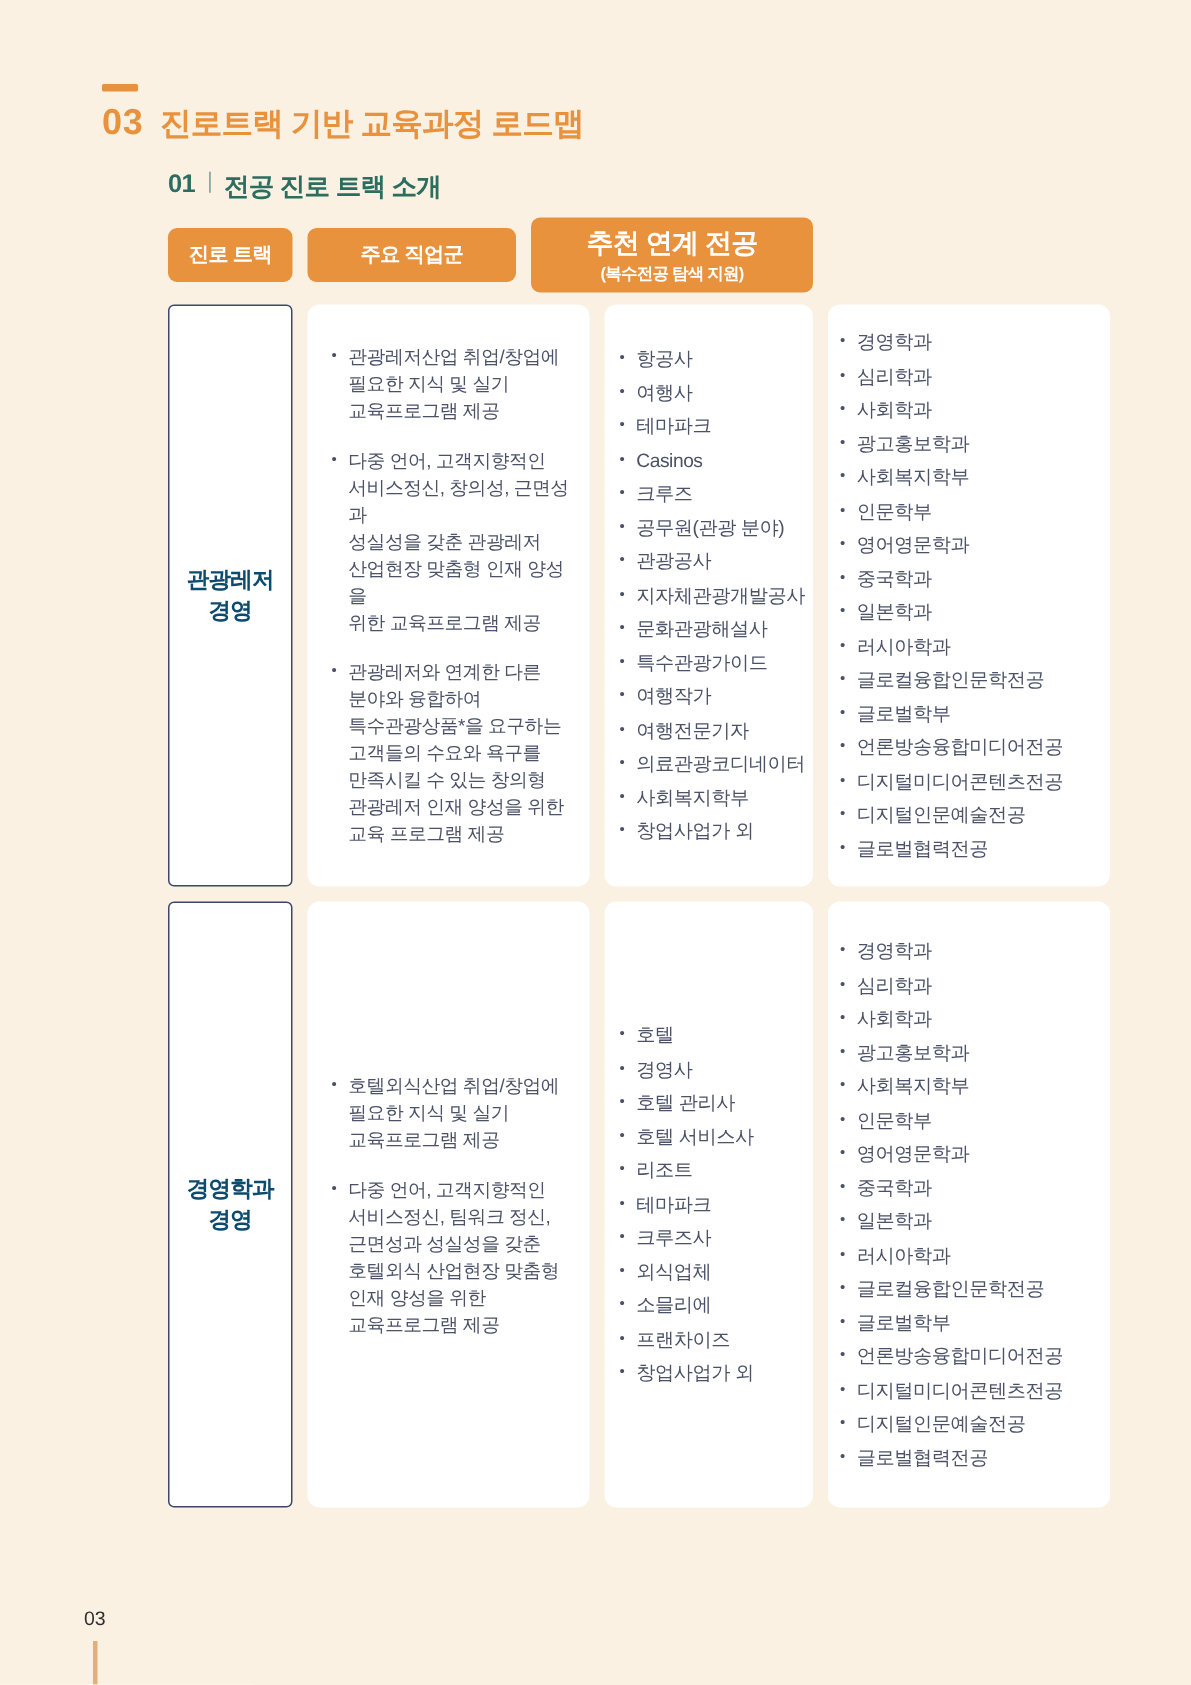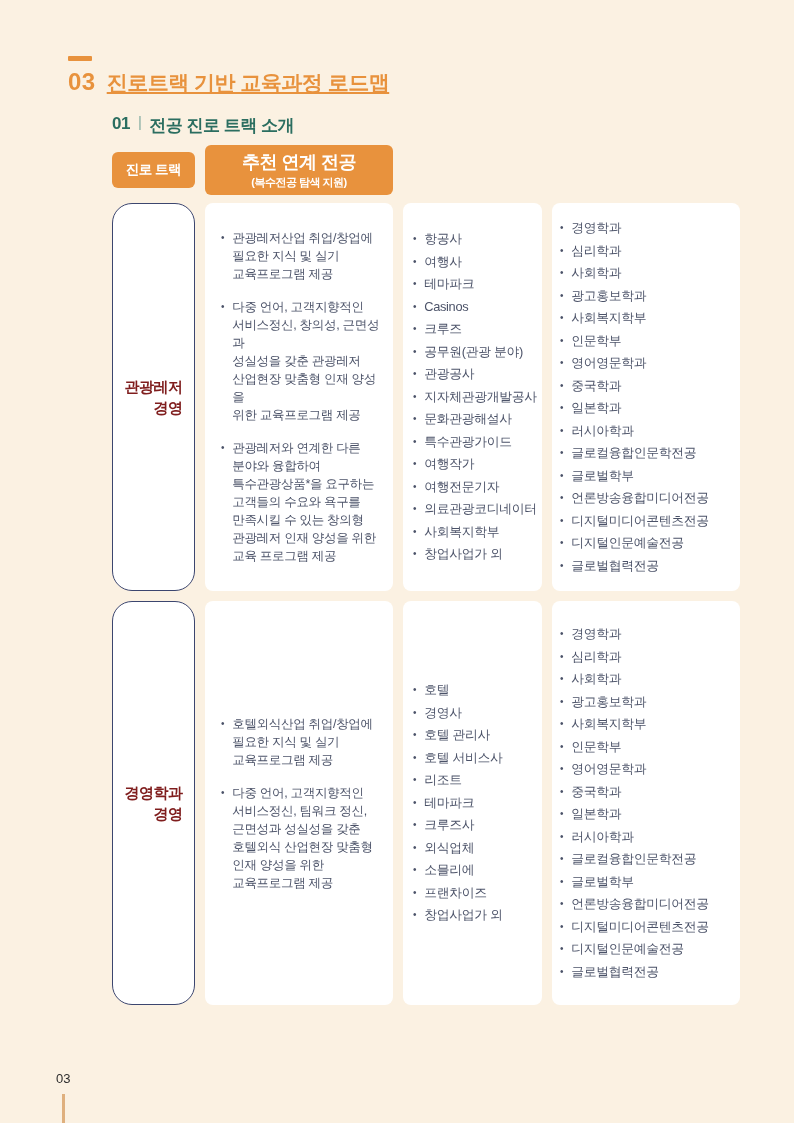--- a/index.html
+++ b/index.html
@@ -7,21 +7,21 @@
   .page {
     position:relative; width:794px; height:1123px;
     background:#FBF1E2; overflow:hidden;
     font-family:"Liberation Sans", sans-serif;
   }
   
   .doc-header { position:absolute; left:68px; top:56px; }
   .header-bar { width:24px; height:5px; background:#E8923D; border-radius:1px; margin-bottom:7px; }
   .header-line { display:flex; align-items:baseline; gap:11px; color:#E8923D; }
   .sec-num { font-size:24px; font-weight:bold; letter-spacing:0.5px; }
-  .sec-title { font-size:21px; font-weight:bold; letter-spacing:-0.5px;text-decoration:underline; }
+  .sec-title { font-size:21px; font-weight:bold; letter-spacing:-0.5px; }
   .sub-line { display:flex; gap:8px; margin:17px 0 0 44px;
               color:#2B6E60; font-weight:bold; font-size:17px; letter-spacing:-0.5px; }
   .sub-div { color:#86ADA2; font-weight:normal; font-size:15px; position:relative; top:-1px; }
   
   .track-table { position:absolute; left:112px; top:145px; width:628px; }
   .thead { display:flex; gap:10px; align-items:center; margin-bottom:8px; }
   .th {
     background:#E8923D; color:#FFFFFF; font-weight:bold; text-align:center;
     border-radius:6px; padding:9px 2px; font-size:13.5px; letter-spacing:-0.5px;
   }
@@ -29,23 +29,23 @@
   .col-overview { width:188px; flex:0 0 188px; }
   .col-jobs   { width:139px; flex:0 0 139px; }
   .col-majors { width:188px; flex:0 0 188px; padding:5px 2px; }
   .th-line1 { font-size:18px; }
   .th-line2 { font-size:11px; margin-top:1px; }
   .trow { display:flex; gap:10px; margin-bottom:10px; }
   .cell { background:#FFFFFF; border-radius:8px; }
   .trow-0 .cell { height:388px; }
   .trow-1 .cell { height:404px; }
   .track-cell {
-    border:1.5px solid #3C466F; border-radius:20px;
-    display:flex; align-items:center; justify-content:center; text-align:right;
-    color:#7f1d1d; font-weight:bold; font-size:15px; line-height:1.4;
+    border:1.5px solid #3C466F; border-radius:4px;
+    display:flex; align-items:center; justify-content:center; text-align:center;
+    color:#0c4a6e; font-weight:bold; font-size:15px; line-height:1.4;
     white-space:pre-line; letter-spacing:-0.5px;
   }
   .list-cell { display:flex; flex-direction:column; justify-content:center; }
   .overview-cell { gap:15px; padding:12px 10px 12px 16px; }
   .jobs-cell   { padding:10px 4px 10px 10px; }
   .majors-cell { padding:10px 4px 10px 8px; }
   .bullet-item { display:flex; align-items:flex-start; color:#4B5268; letter-spacing:-0.3px; }
   .overview-cell .bullet-item { font-size:12.5px; line-height:18px; }
   .jobs-cell .bullet-item, .majors-cell .bullet-item { font-size:12.8px; line-height:22.5px; }
   .dot { flex:0 0 auto; margin-right:8px; font-size:10px; line-height:inherit; color:#4B5268; }
@@ -69,20 +69,21 @@
       <span class="sub-num">01</span>
       <span class="sub-div">|</span>
       <span class="sub-title">전공 진로 트랙 소개</span>
     </div>
   </div>
 
   <div class="track-table">
 
     <div class="thead">
       <div class="th col-track">진로 트랙</div>
+      <div class="th col-jobs">주요 직업군</div>
       <div class="th col-majors">
         <div class="th-line1">추천 연계 전공</div>
         <div class="th-line2">(복수전공 탐색 지원)</div>
       </div>
     </div>
 
     <div class="trow trow-0">
       <div class="cell track-cell col-track">관광레저
 경영</div>
       <div class="cell list-cell overview-cell col-overview">

